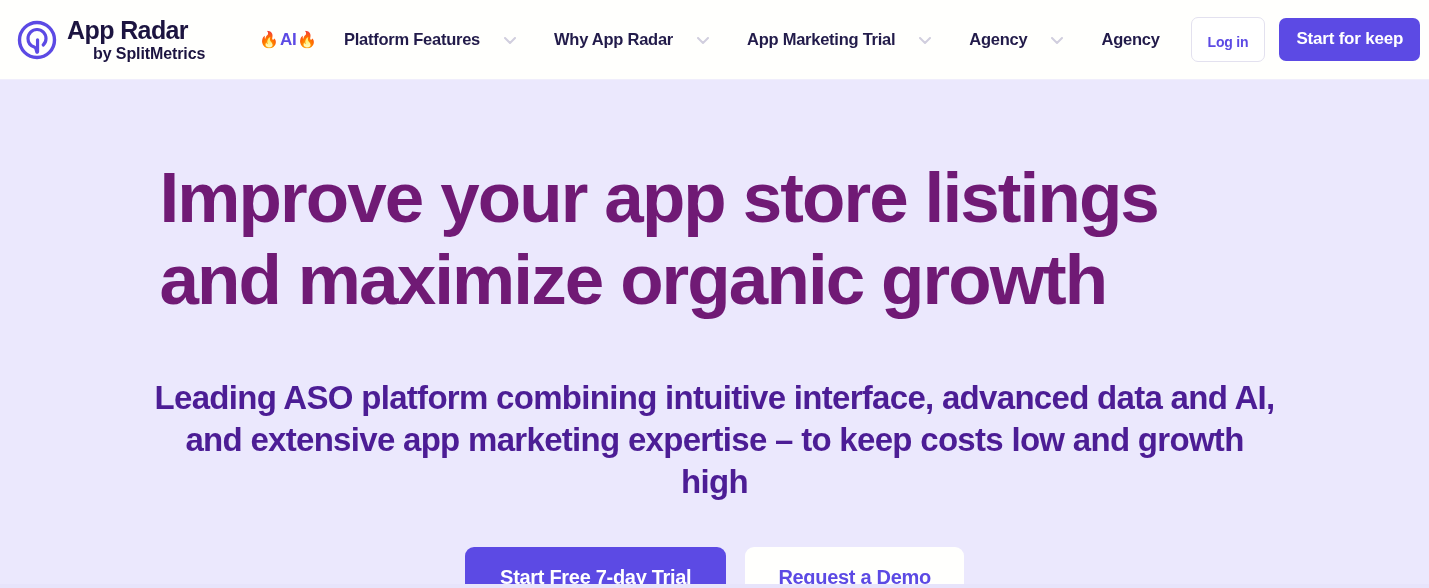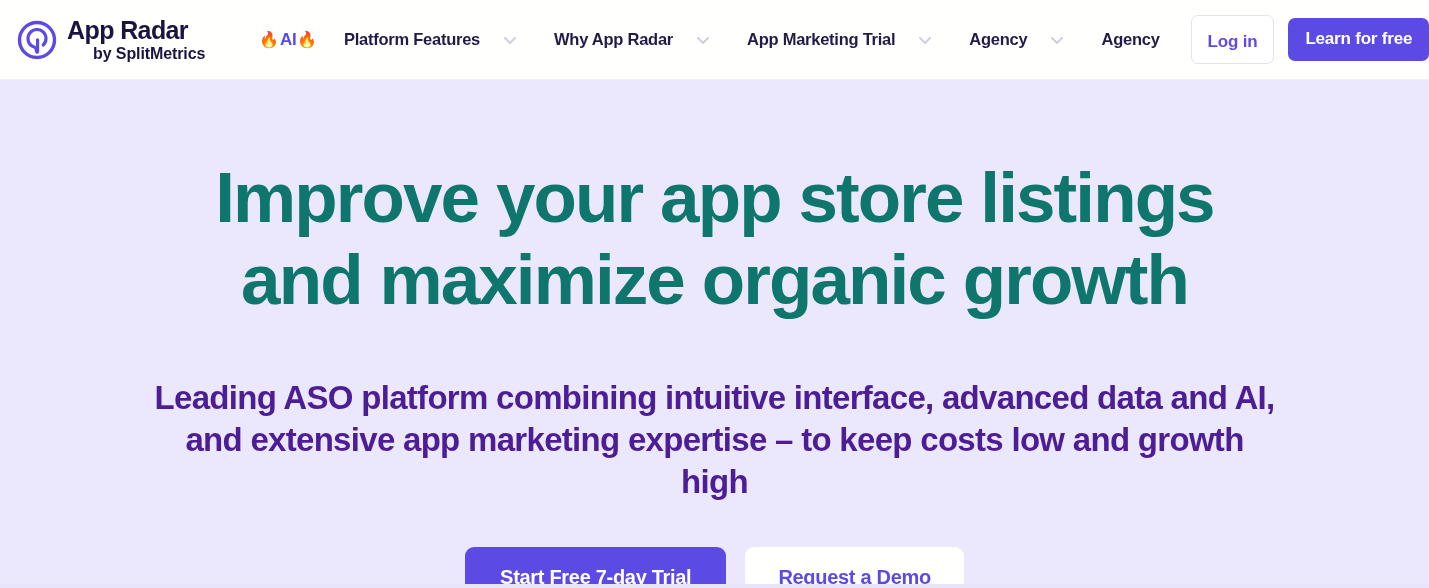--- a/index.html
+++ b/index.html
@@ -129,21 +129,21 @@
     cursor: pointer;
     white-space: nowrap;
     text-decoration: none;
     border: 0;
   }
   .btn-login {
     background: #ffffff;
     border: 1px solid #e3e1ef;
     border-radius: 7px;
     color: #5c4ae4;
-    font-size: 17px;
+    font-size: 14px;
     letter-spacing: -0.2px;
     padding: 16px 16px 11px;
   }
   .btn-start {
     background: #5c4ae4;
     border-radius: 7px;
     color: #ffffff;
     font-size: 17px;
     letter-spacing: -0.2px;
     padding: 11px 17px 12px;
@@ -157,25 +157,24 @@
     height: 508px;
     background: #ebe8fd;
     display: flex;
     flex-direction: column;
     align-items: center;
     padding-top: 77px;
   }
 
   .hero-title {
     width: 1110px;
-    text-align: center;
     font-size: 71px;
     line-height: 82px;
     font-weight: bold;
-    color: #0f766e;
+    color: #701a75;
     letter-spacing: -1.9px;
   }
 
   .hero-sub {
     width: 1120px;
     text-align: center;
     margin-top: 56px;
     font-size: 33px;
     line-height: 42px;
     font-weight: bold;
@@ -283,21 +282,21 @@
       </a>
 
       <a class="nav-item" href="#">
         <span>Agency</span>
       </a>
 
     </nav>
 
     <div class="actions">
       <a class="btn btn-login" href="#">Log in</a>
-      <a class="btn btn-start" href="#">Learn for free</a>
+      <a class="btn btn-start" href="#">Start for keep</a>
     </div>
 
   </header>
 
   <section class="hero">
 
     <h1 class="hero-title">Improve your app store listings and maximize organic growth</h1>
 
     <p class="hero-sub">Leading ASO platform combining intuitive interface, advanced data and AI, and extensive app marketing expertise – to keep costs low and growth high</p>
 

